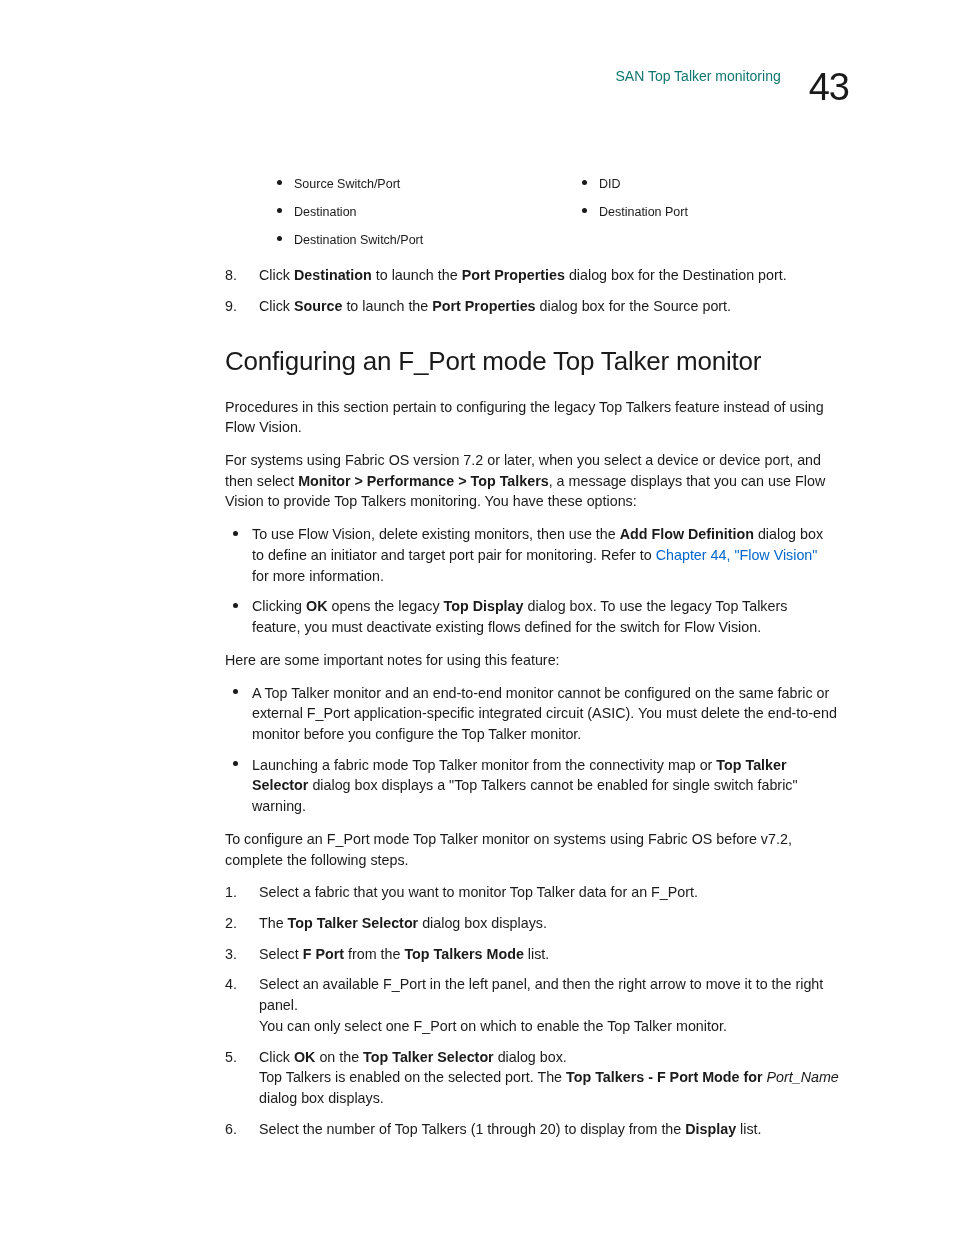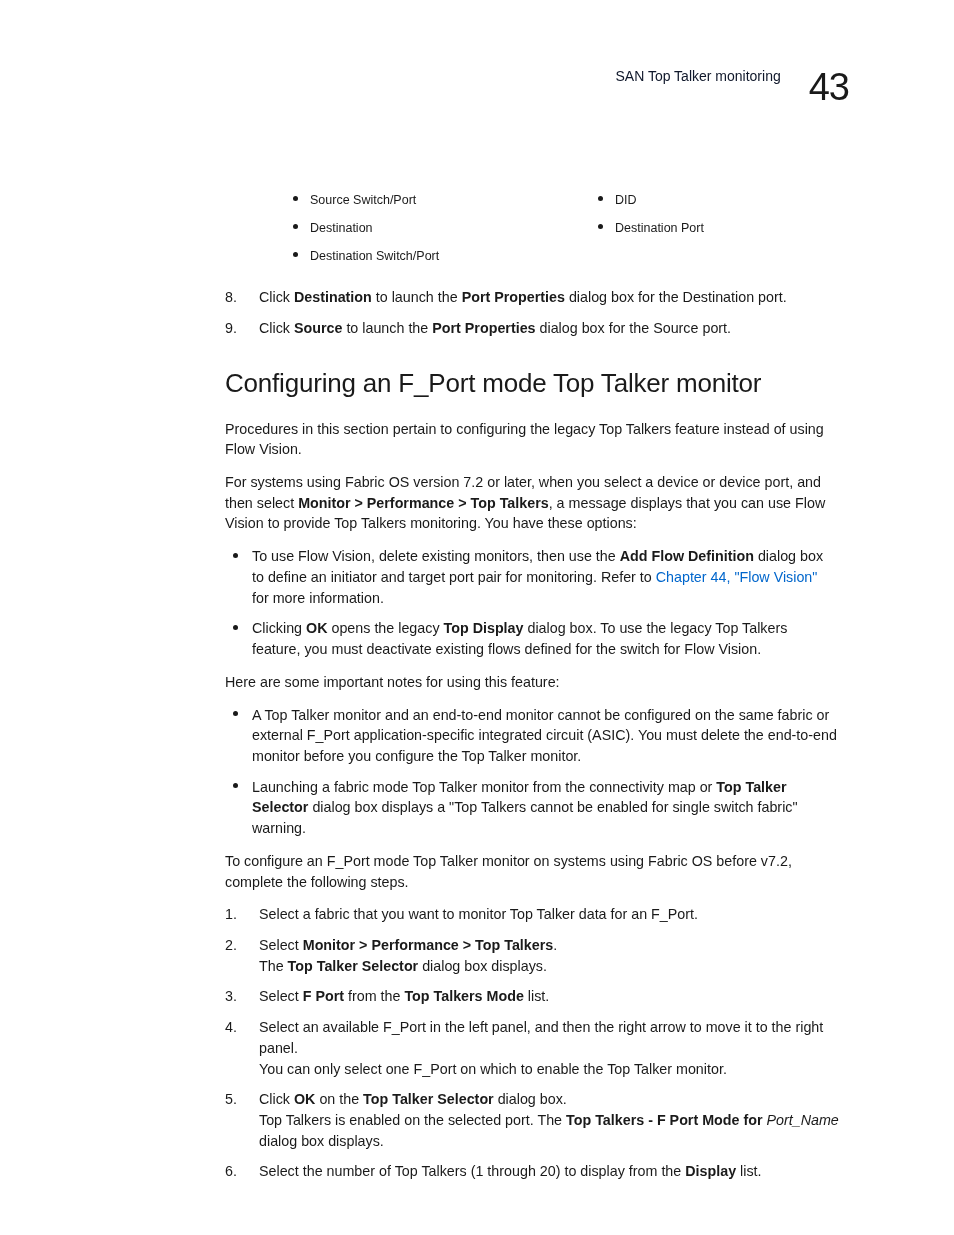--- a/index.html
+++ b/index.html
@@ -21,21 +21,21 @@
   }
   .header {
     display: flex;
     justify-content: flex-end;
     align-items: flex-start;
     gap: 28px;
     margin-bottom: 60px;
   }
   .header-text {
     font-size: 14px;
-    color: #0f172a;
+    color: #0f766e;
     padding-top: 6px;
   }
   .chapter-num {
     font-family: "Arial Narrow", Arial, sans-serif;
     font-stretch: condensed;
     font-size: 38px;
     font-weight: 400;
     letter-spacing: -1px;
   }
   .content {
@@ -48,21 +48,21 @@
     margin-left: 52px;
     margin-bottom: 6px;
   }
   .col {
     flex: 0 0 auto;
   }
   .col:first-child { width: 265px; }
   ul.bullets {
     list-style: none;
     padding: 0;
-    margin: 16px;
+    margin: 0;
   }
   ul.bullets li {
     display: flex;
     align-items: flex-start;
     gap: 12px;
     margin-bottom: 10px;
     font-size: 12.5px;
   }
   .dot {
     width: 5px;
@@ -211,21 +211,20 @@
     <ol class="steps" id="main-steps">
         <li>
           <span class="num">1.</span>
           <div class="body">
             <p style="margin-top: 0px;">Select a fabric that you want to monitor Top Talker data for an F_Port.</p>
           </div>
         </li>
         <li>
           <span class="num">2.</span>
           <div class="body">
-            <p style="margin-top: 0px;">Select <span class="b">Monitor &gt; Performance &gt; Top Talkers</span>.</p>
             <p>The <span class="b">Top Talker Selector</span> dialog box displays.</p>
           </div>
         </li>
         <li>
           <span class="num">3.</span>
           <div class="body">
             <p style="margin-top: 0px;">Select <span class="b">F Port</span> from the <span class="b">Top Talkers Mode</span> list.</p>
           </div>
         </li>
         <li>

